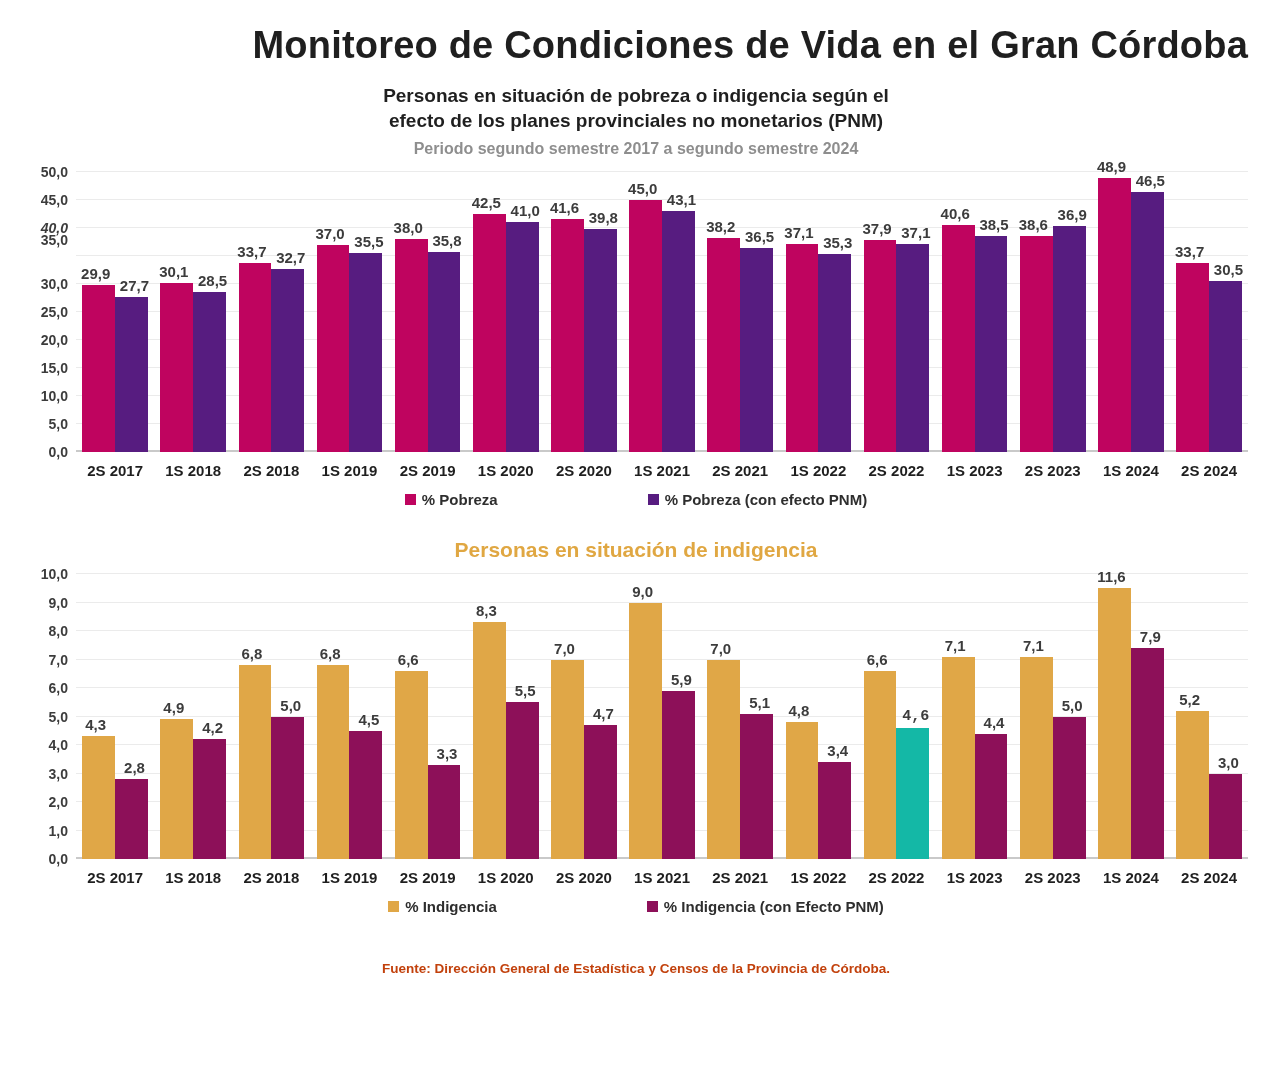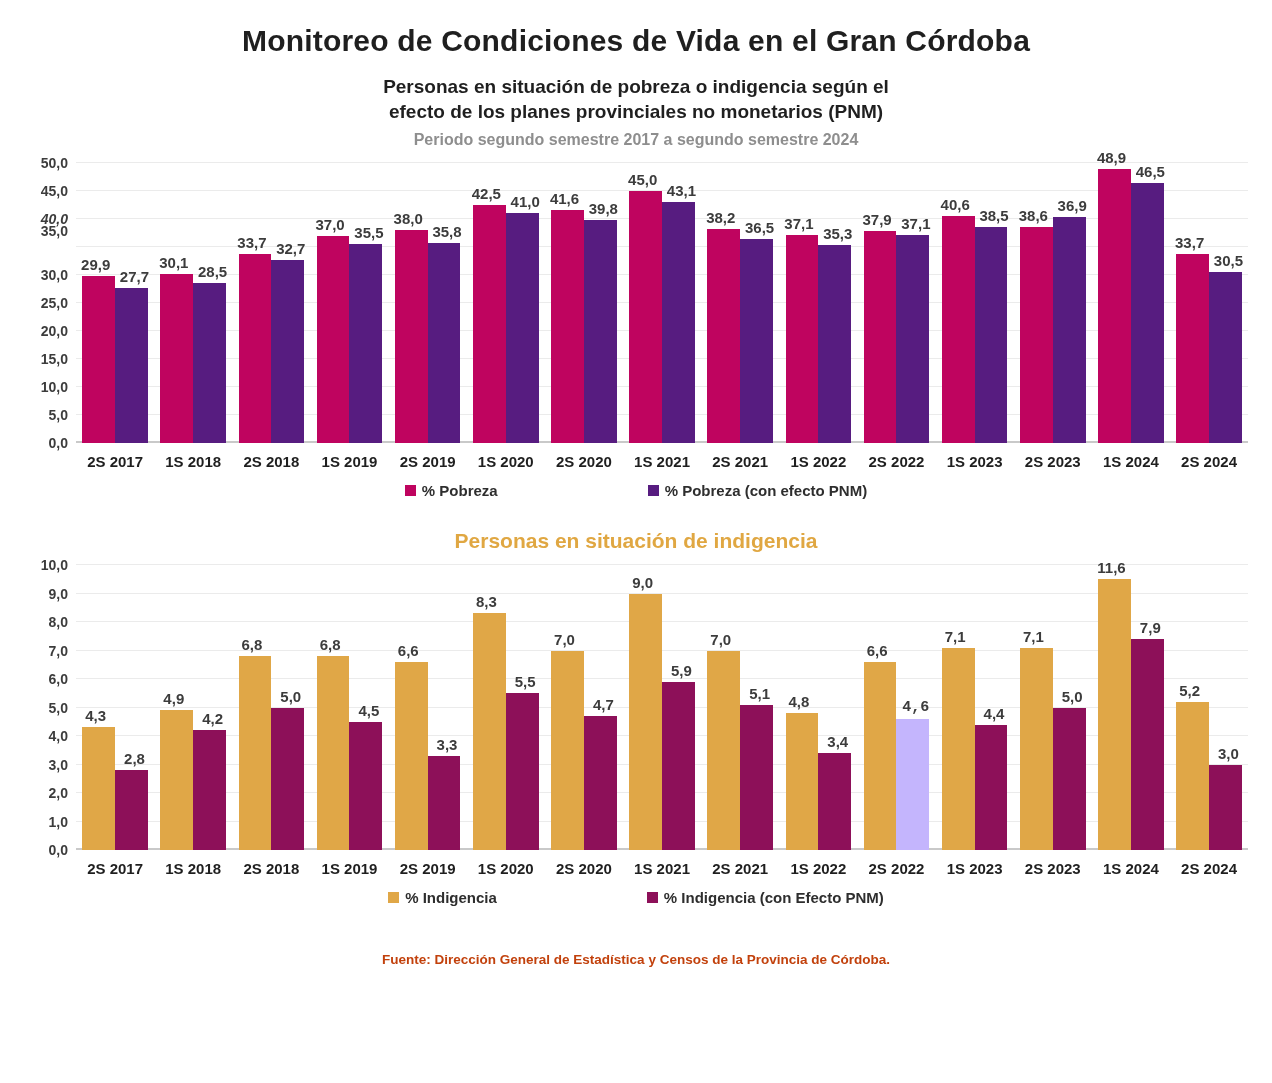--- a/index.html
+++ b/index.html
@@ -1,21 +1,21 @@
 <!DOCTYPE html>
 <html><head>
 <meta charset="utf-8">
 <style>
   * { margin:0; padding:0; box-sizing:border-box; }
   html,body { background:#ffffff; }
   body { font-family:"Liberation Sans", sans-serif; width:1272px; height:1083px; overflow:hidden; }
   .page { width:1272px; height:1083px; background:#ffffff; padding:16px 24px 0 24px; position:relative; }
 
   
-  .main-title { text-align:center; font-size:30px; font-weight:600; color:#1f1f1f; letter-spacing:0.2px; margin-top:8px; }
+  .main-title { text-align:right; font-size:38px; font-weight:600; color:#1f1f1f; letter-spacing:0.2px; margin-top:8px; }
   .subtitle { text-align:center; font-size:19px; font-weight:700; color:#1f1f1f; margin-top:16px; line-height:25px; }
   .period { text-align:center; font-size:16px; font-weight:600; color:#8e8e8e; margin-top:7px; }
 
   
   .chart-title { text-align:center; font-size:21px; font-weight:700; margin-top:22px; }
   #chart-1 .chart-title { margin-top:30px; }
   .plot-row { display:flex; margin-top:14px; }
   #chart-1 .plot-row { margin-top:12px; }
   .yaxis { position:relative; width:52px; flex:none; }
   .ytick { position:absolute; right:8px; transform:translateY(50%); font-size:14px; font-weight:600; color:#3c3c3c; }
@@ -341,21 +341,21 @@
                 <span class="val">4,8</span>
               </div>
               <div class="bar s1" style="height: 96.9px; background: rgb(141, 16, 89);">
                 <span class="val">3,4</span>
               </div>
             </div>
             <div class="group">
               <div class="bar s0" style="height: 188.1px; background: rgb(224, 167, 71);">
                 <span class="val">6,6</span>
               </div>
-              <div class="bar s1" style="height: 131.1px; background: #c4b5fd; font-family: Liberation Mono, monospace;">
+              <div class="bar s1" style="height: 131.1px; background: #14b8a6; font-family: Liberation Mono, monospace;">
                 <span class="val">4,6</span>
               </div>
             </div>
             <div class="group">
               <div class="bar s0" style="height: 202.35px; background: rgb(224, 167, 71);">
                 <span class="val">7,1</span>
               </div>
               <div class="bar s1" style="height: 125.4px; background: rgb(141, 16, 89);">
                 <span class="val">4,4</span>
               </div>

